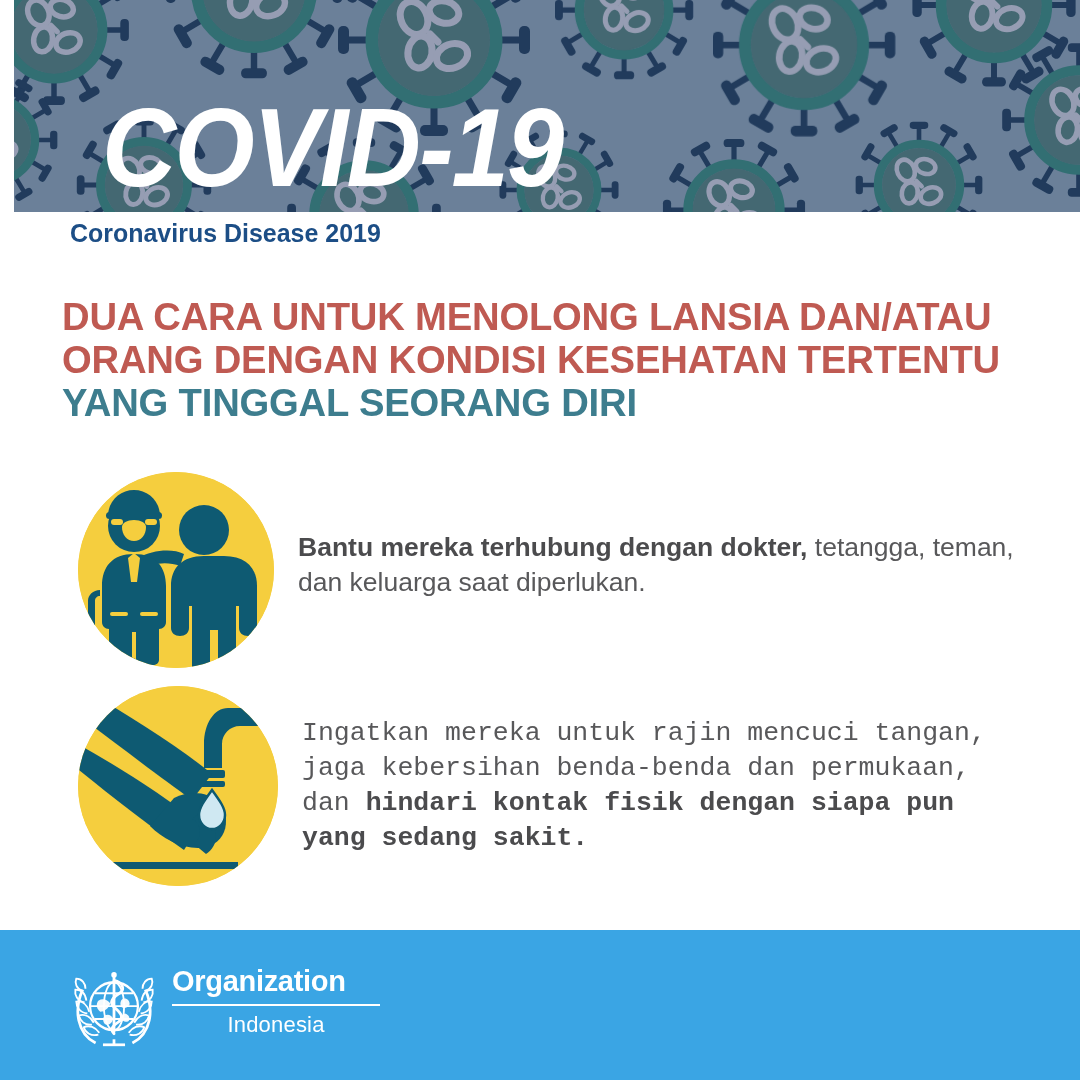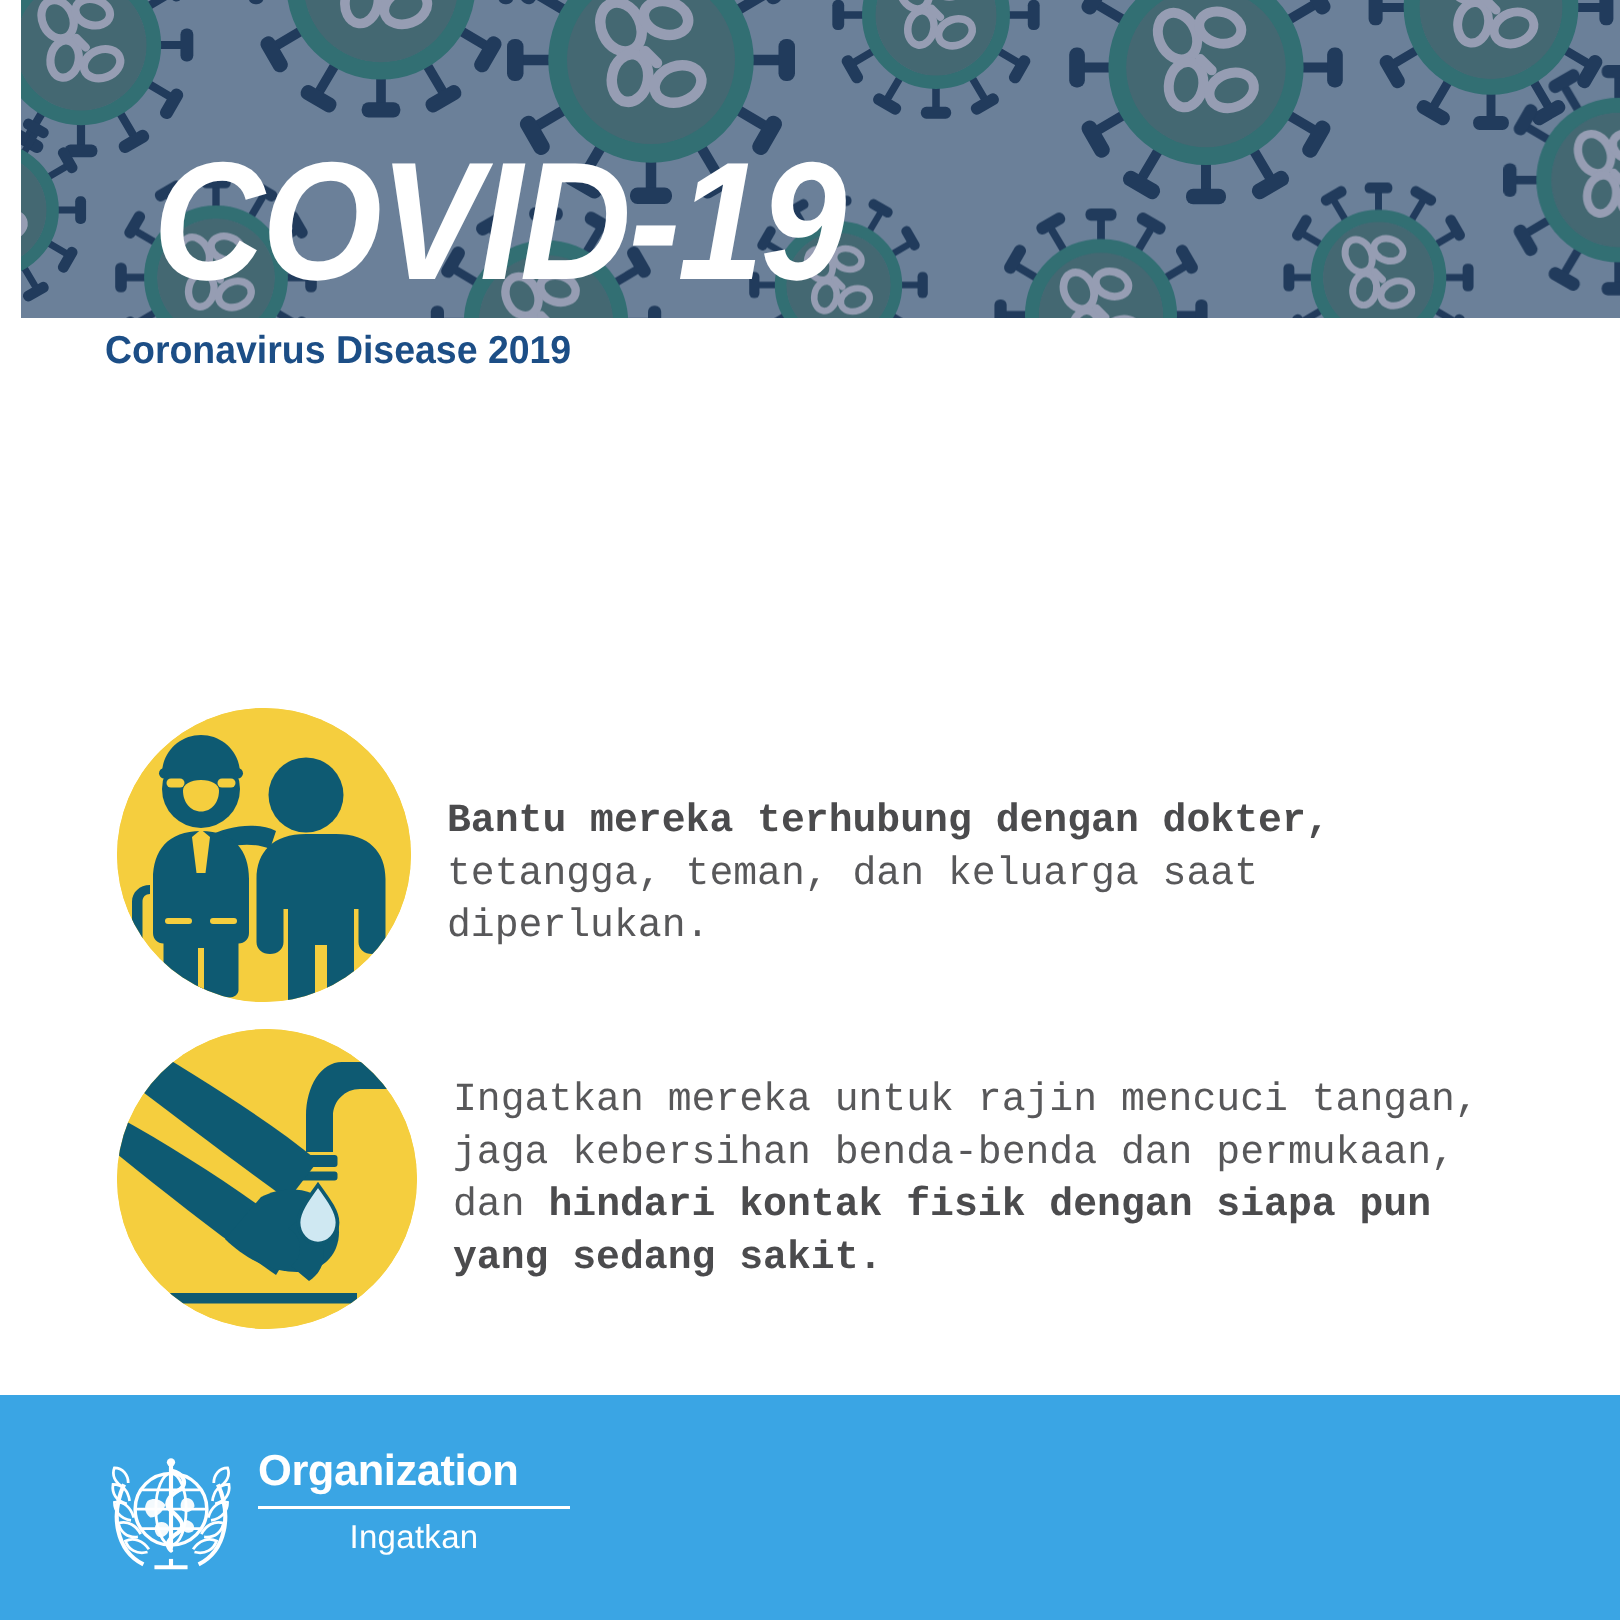--- a/index.html
+++ b/index.html
@@ -103,21 +103,21 @@
   }
   .row-2 .icon-circle { width: 200px; height: 200px; flex-basis: 200px; }
 
   .row-text {
     margin-left: 24px;
     font-size: 26.5px;
     line-height: 35px;
     color: #58585a;
     max-width: 720px;
   }
-  .row-1 .row-text { padding-top: 58px; font-family: Liberation Mono, monospace; }
+  .row-1 .row-text { padding-top: 58px; }
   .row-2 .row-text { padding-top: 30px; }
   .row-text b { color: #4b4b4d; font-weight: bold; }
 
   
   .footer-band {
     position: absolute;
     left: 0;
     top: 930px;
     width: 1080px;
     height: 150px;
@@ -228,20 +228,25 @@
         <use href="#virion" transform="translate(1065,120) scale(0.80)"></use>
         <use href="#virion" transform="translate(-20,140) scale(0.66)"></use>
       </g>
     </svg>
 
     <div class="covid-wordmark">COVID-19</div>
   </div>
 
   <div class="covid-subtitle">Coronavirus Disease 2019</div>
 
+  <div class="headline">
+    <div class="headline-line hl-red">DUA CARA UNTUK MENOLONG LANSIA DAN/ATAU</div>
+    <div class="headline-line hl-red">ORANG DENGAN KONDISI KESEHATAN TERTENTU</div>
+    <div class="headline-line hl-teal">YANG TINGGAL SEORANG DIRI</div>
+  </div>
 
   <div class="row row-1">
     <div class="icon-circle">
       <svg viewBox="0 0 196 196" width="196" height="196">
         <circle cx="98" cy="98" r="98" fill="#f5ce3e"></circle>
         <g fill="#0e5a72">
 
           <circle cx="126" cy="58" r="25"></circle>
           <path d="M126 84 c-22 0 -33 12 -33 30 l0 42 c0 5 4 8 9 8 c5 0 9 -3 9 -8 l0 -22 l3 0 l0 62 c0 5 4 9 9 9 c5 0 9 -4 9 -9 l0 -38 l8 0 l0 38 c0 5 4 9 9 9 c5 0 9 -4 9 -9 l0 -62 l3 0 l0 22 c0 5 4 8 9 8 c5 0 9 -3 9 -8 l0 -42 c0 -18 -11 -30 -33 -30 z"></path>
 
@@ -347,17 +352,17 @@
       <g stroke="#ffffff" fill="none" stroke-width="3" stroke-linecap="round">
         <path d="M50 14 l0 62"></path>
         <path d="M50 20 c10 2 12 10 6 14 c-7 4 -12 10 -6 15 c6 5 12 11 5 16 c-6 4 -10 8 -5 13"></path>
       </g>
       <circle cx="50" cy="14" r="3" fill="#ffffff" stroke="none"></circle>
     </svg>
 
     <div class="who-wordmark">
       <div class="who-name">Organization</div>
       <div class="who-rule"></div>
-      <div class="who-country">Ingatkan</div>
+      <div class="who-country">Indonesia</div>
     </div>
   </div>
 
 </div>
 
 </body></html>

